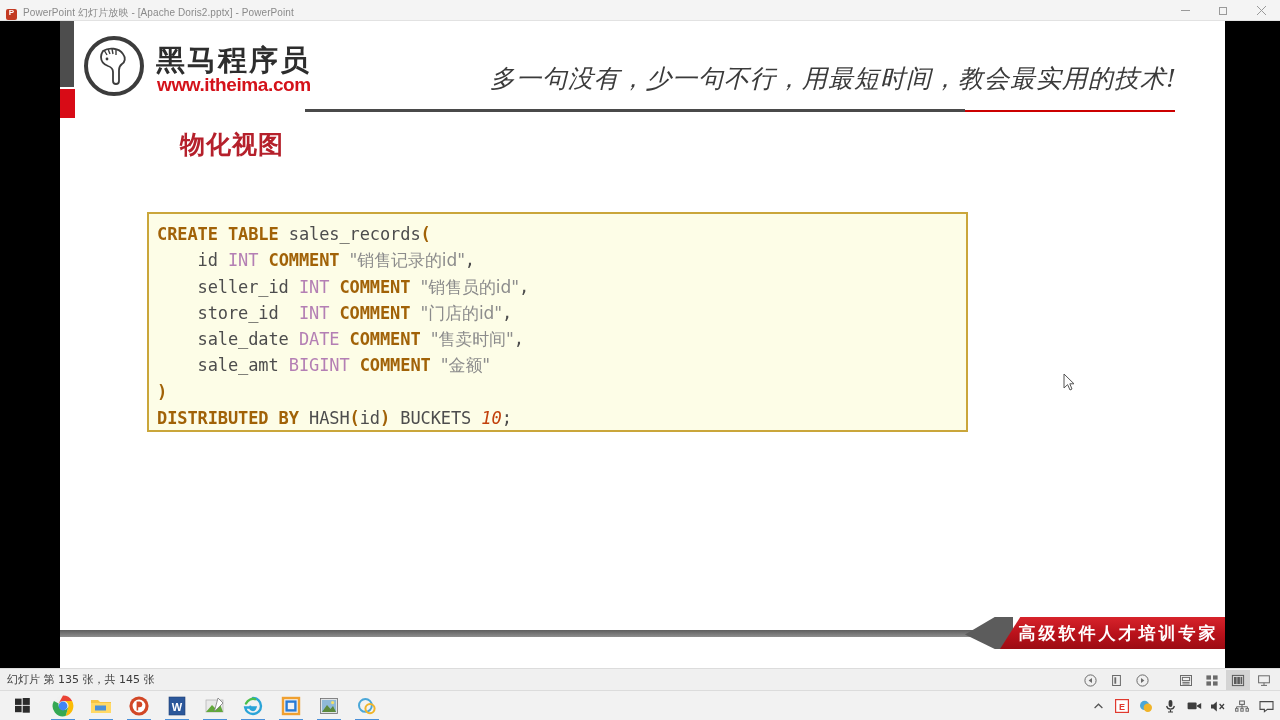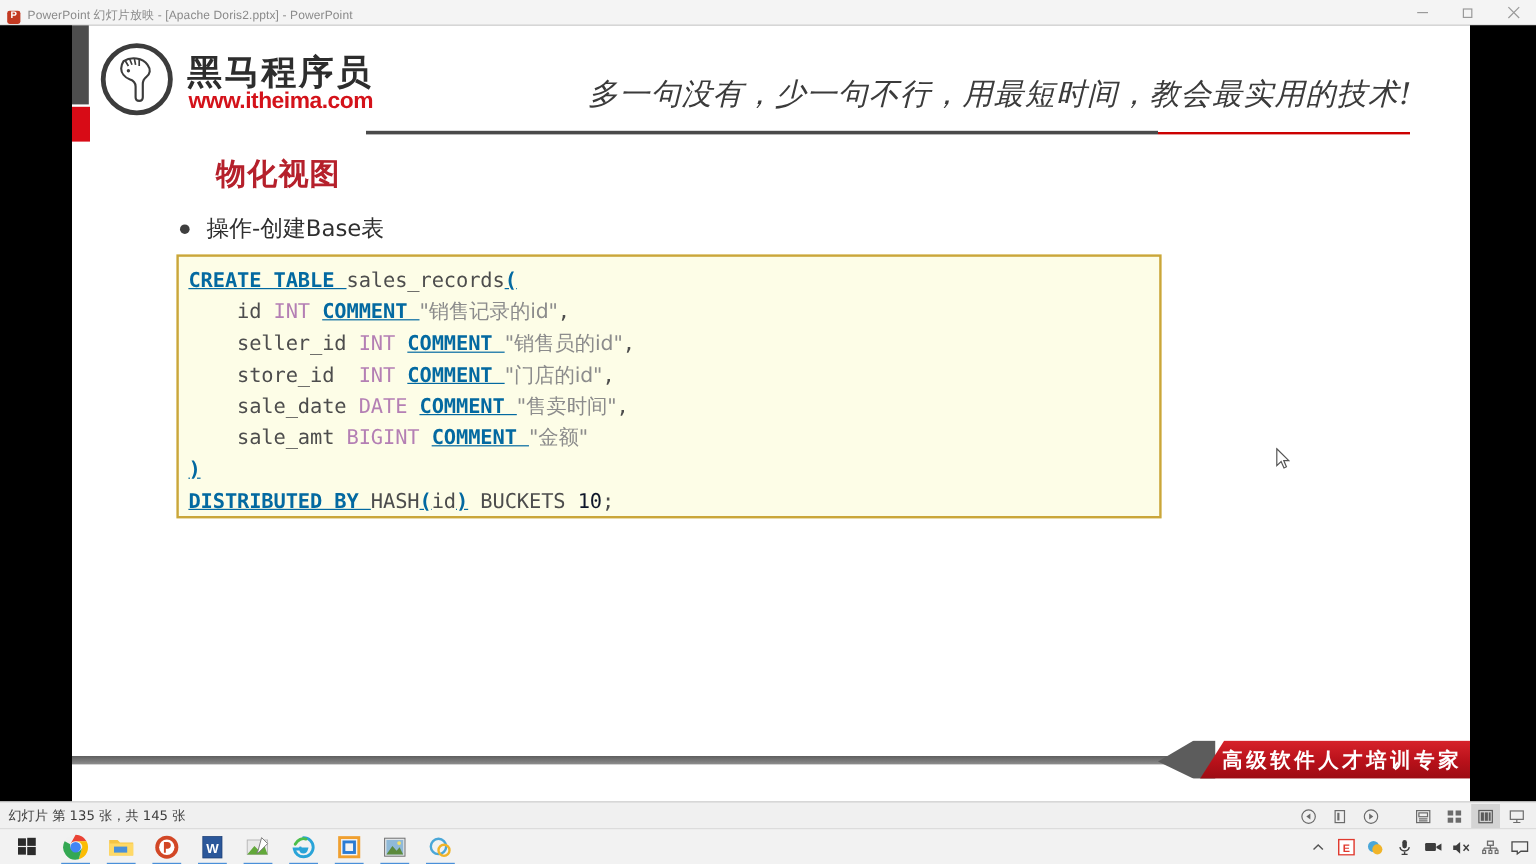--- a/index.html
+++ b/index.html
@@ -152,24 +152,24 @@
     padding: 7px 0 0 8px;
   }
   #code {
     font-family: "DejaVu Sans Mono", monospace;
     font-size: 17px;
     line-height: 26.3px;
     color: #4d4d4d;
     white-space: pre;
     letter-spacing: -0.1px;
   }
-  .kw  { color: #0369a1; font-weight: bold; text-decoration: underline; }
+  .kw  { color: #a16207; font-weight: bold; }
   .typ { color: #b47fb4; text-align: right; }
   .str { color: #8c8c8c; }
-  .num { color: #0f172a; }
+  .num { color: #c2410c; font-style: italic; }
   .pl  { color: #4d4d4d; }
   .cn  { font-family: "DejaVu Sans", "DejaVu Sans Mono", monospace; }
 
   
   #banner-wrap {
     position: absolute; left: 0px; bottom: 19px;
     width: 1165px; height: 32px;
   }
   #banner-gray {
     position: absolute; left: 0px; top: 13px;
@@ -297,24 +297,20 @@
         <div id="logo-cn">黑马程序员</div>
         <div id="logo-url">www.itheima.com</div>
       </div>
 
       <div id="tagline">多一句没有，少一句不行，用最短时间，教会最实用的技术!</div>
       <div id="rule-gray"></div>
       <div id="rule-red"></div>
 
       <div id="slide-title">物化视图</div>
 
-      <div id="bullet-row">
-        <span id="bullet-dot"></span>
-        <span id="bullet-text">操作-创建Base表</span>
-      </div>
 
       <div id="codebox">
         <div id="code"><div><span class="kw">CREATE TABLE </span><span class="pl">sales_records</span><span class="kw">(</span></div><div><span class="pl">    id </span><span class="typ">INT </span><span class="kw">COMMENT </span><span class="str cn">"销售记录的id"</span><span class="pl">,</span></div><div><span class="pl">    seller_id </span><span class="typ">INT </span><span class="kw">COMMENT </span><span class="str cn">"销售员的id"</span><span class="pl">,</span></div><div><span class="pl">    store_id  </span><span class="typ">INT </span><span class="kw">COMMENT </span><span class="str cn">"门店的id"</span><span class="pl">,</span></div><div><span class="pl">    sale_date </span><span class="typ">DATE </span><span class="kw">COMMENT </span><span class="str cn">"售卖时间"</span><span class="pl">,</span></div><div><span class="pl">    sale_amt </span><span class="typ">BIGINT </span><span class="kw">COMMENT </span><span class="str cn">"金额"</span></div><div><span class="kw">)</span></div><div><span class="kw">DISTRIBUTED BY </span><span class="pl">HASH</span><span class="kw">(</span><span class="pl">id</span><span class="kw">)</span><span class="pl"> BUCKETS </span><span class="num">10</span><span class="pl">;</span></div></div>
       </div>
 
       <div id="banner-wrap">
         <div id="banner-gray"></div>
         <div id="banner-notch"></div>
         <div id="banner-red">
           <span id="banner-text">高级软件人才培训专家</span>

